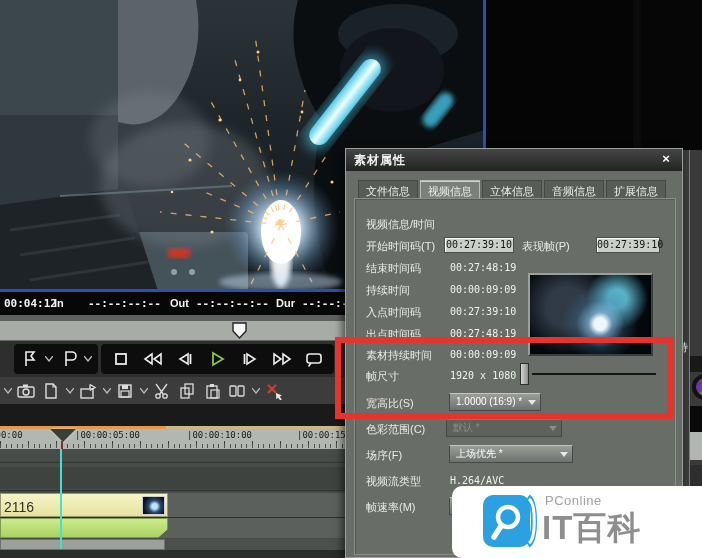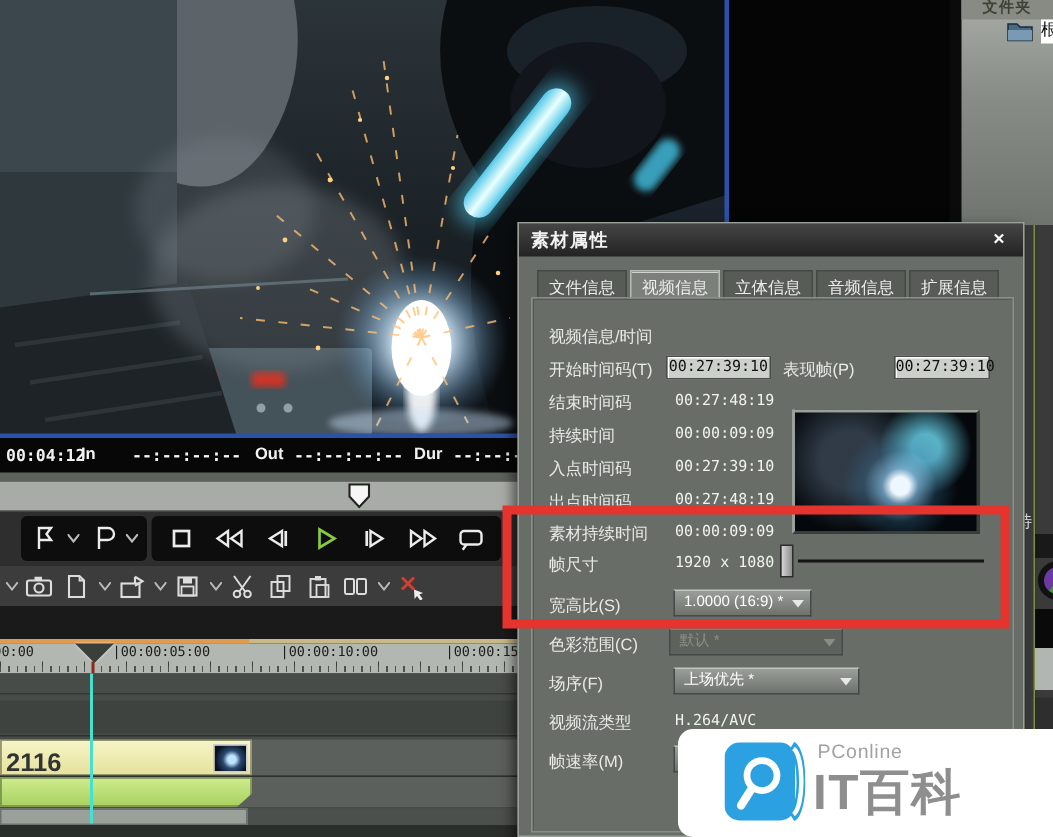--- a/index.html
+++ b/index.html
@@ -69,21 +69,21 @@
   #ruler-phline{left:61px;top:441px;width:2px;height:8px;background:#8a2a20;}
   #track-phline{left:60px;top:449px;width:2px;height:100px;background:#45e0cf;z-index:6;}
 
   
   #tracks{left:0;top:449px;width:346px;height:109px;background:#484c48;}
   .tline{position:absolute;left:0;width:346px;height:1px;background:#343834;}
   #trow-sep{position:absolute;left:0;top:18px;width:346px;height:22px;background:#3f433f;}
   #clip-video-row{position:absolute;left:0;top:44px;width:346px;height:24px;background:#5c605c;}
   #clip-video{position:absolute;left:0;top:0;width:168px;height:24px;
      background:linear-gradient(180deg,#f6f4c6,#e6e29e);border:1px solid #97976f;
-     font-size:17px;font-weight:bold;color:#333;}
+     font-size:14px;font-weight:normal;color:#333;}
   #clip-video .lbl{position:absolute;left:3px;top:5px;}
   #clip-thumb{position:absolute;left:141px;top:2px;width:23px;height:19px;border:1px solid #cfcfcf;
      background:radial-gradient(circle at 55% 55%,#bfe4ff 0 18%,#2b4a70 40%,#0a1220 75%);}
   #clip-audio-row{position:absolute;left:0;top:69px;width:346px;height:20px;background:#5c605c;}
   #clip-audio{position:absolute;left:0;top:0;width:168px;height:20px;
      background:linear-gradient(180deg,#cdeB8d,#a9d261);border:1px solid #7f9a4f;
      clip-path:polygon(0 0,100% 0,100% 55%,94% 100%,0 100%);}
   #clip-gray-row{position:absolute;left:0;top:90px;width:346px;height:11px;background:#4c504c;}
   #clip-gray{position:absolute;left:0;top:0;width:165px;height:11px;background:#9aa09a;border:1px solid #6e726e;}
   #tracks-bottom{position:absolute;left:0;top:101px;width:346px;height:8px;background:#2a2e2a;}
@@ -239,30 +239,20 @@
           <circle cx="258" cy="52" r="1.5"></circle>
       </g>
       <ellipse cx="281" cy="282" rx="62" ry="9" fill="#cfe8ff" opacity=".45" filter="url(#b2)"></ellipse>
     </svg>
   </div>
   <div class="abs" id="video-border-right"></div>
   <div class="abs" id="video-border-bottom"></div>
   <div class="abs" id="black-gap"></div>
   <div class="abs" id="bin-divider"></div>
 
-  <div class="abs" id="bin-panel">
-    <div class="abs" id="bin-header">文件夹</div>
-    <div class="abs" id="bin-root-row">
-      <svg width="18" height="15" viewBox="0 0 18 15">
-        <path d="M1,3 h6 l2,2 h8 v9 h-16 z" fill="#4a6a84" stroke="#1a2a3a" stroke-width="1"></path>
-        <rect x="1" y="7" width="16" height="7" fill="#7a9ab4"></rect>
-      </svg>
-    </div>
-    <div class="abs" id="bin-root-label">根</div>
-  </div>
 
   <div class="abs" id="status-bar">
     <span id="st-tc" class="mono">00:04:12</span>
     <span id="st-in-l">In</span>
     <span id="st-in-v" class="mono">--:--:--:--</span>
     <span id="st-out-l">Out</span>
     <span id="st-out-v" class="mono">--:--:--:--</span>
     <span id="st-dur-l">Dur</span>
     <span id="st-dur-v" class="mono">--:--:--:--</span>
   </div>

